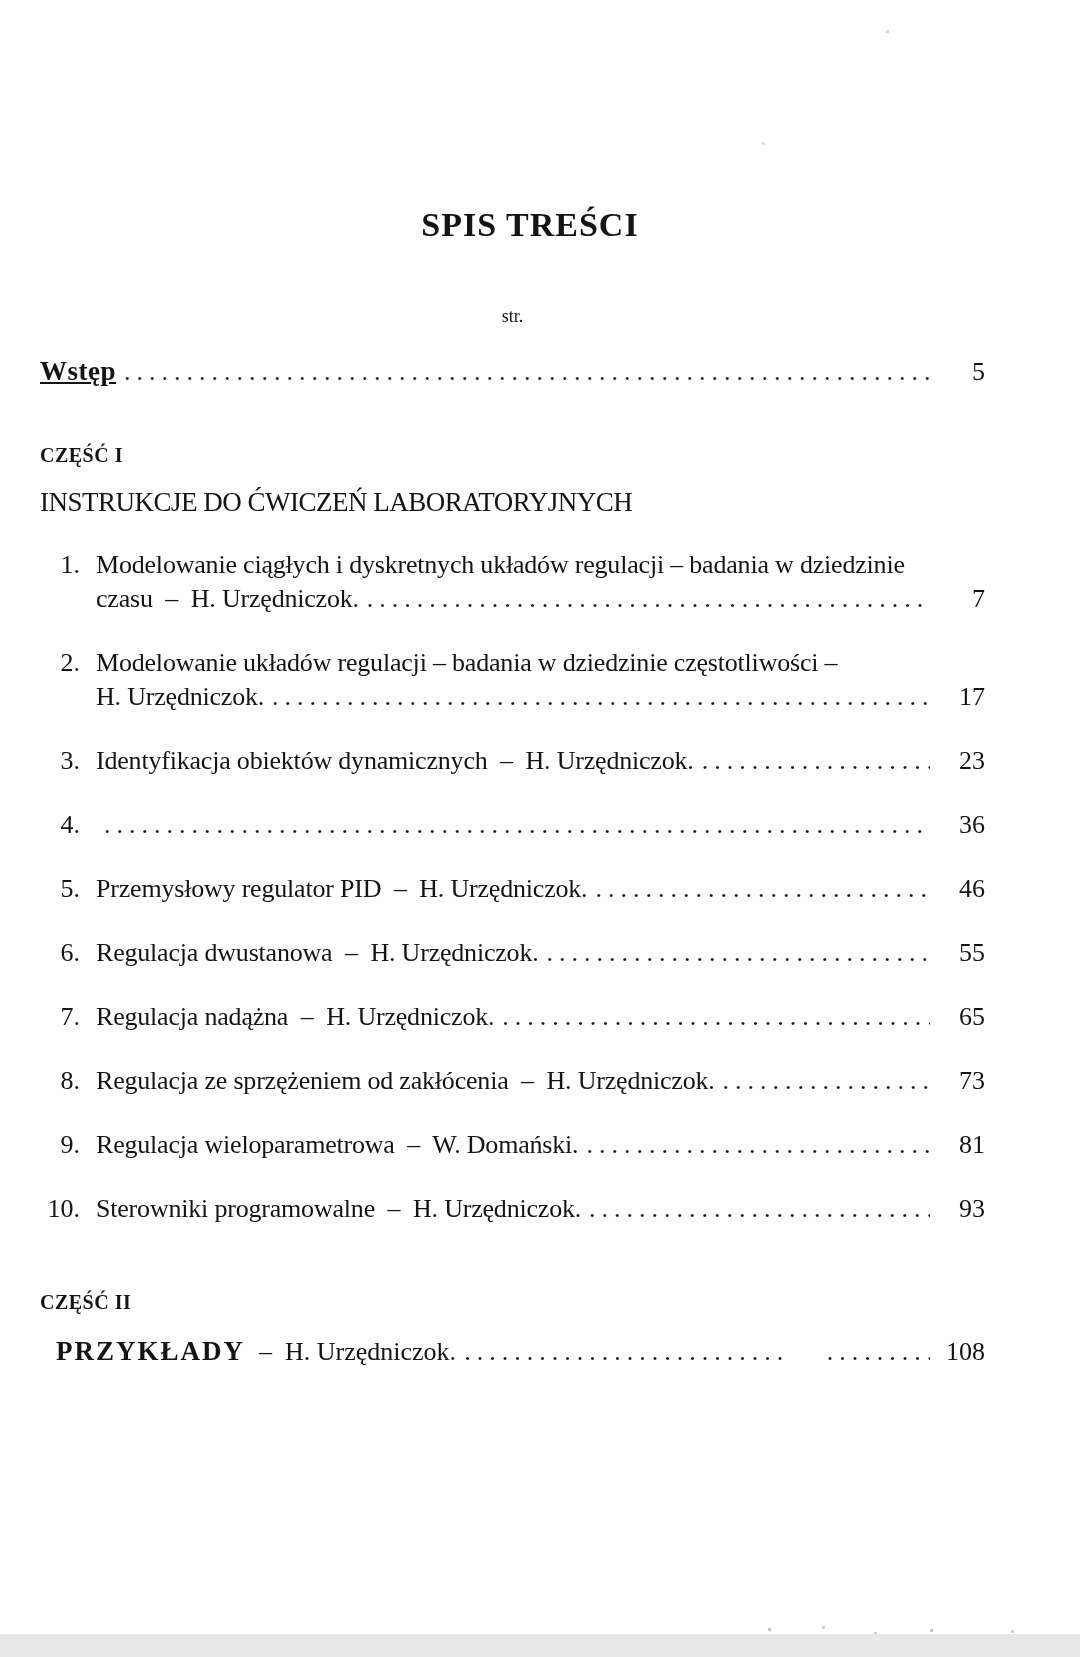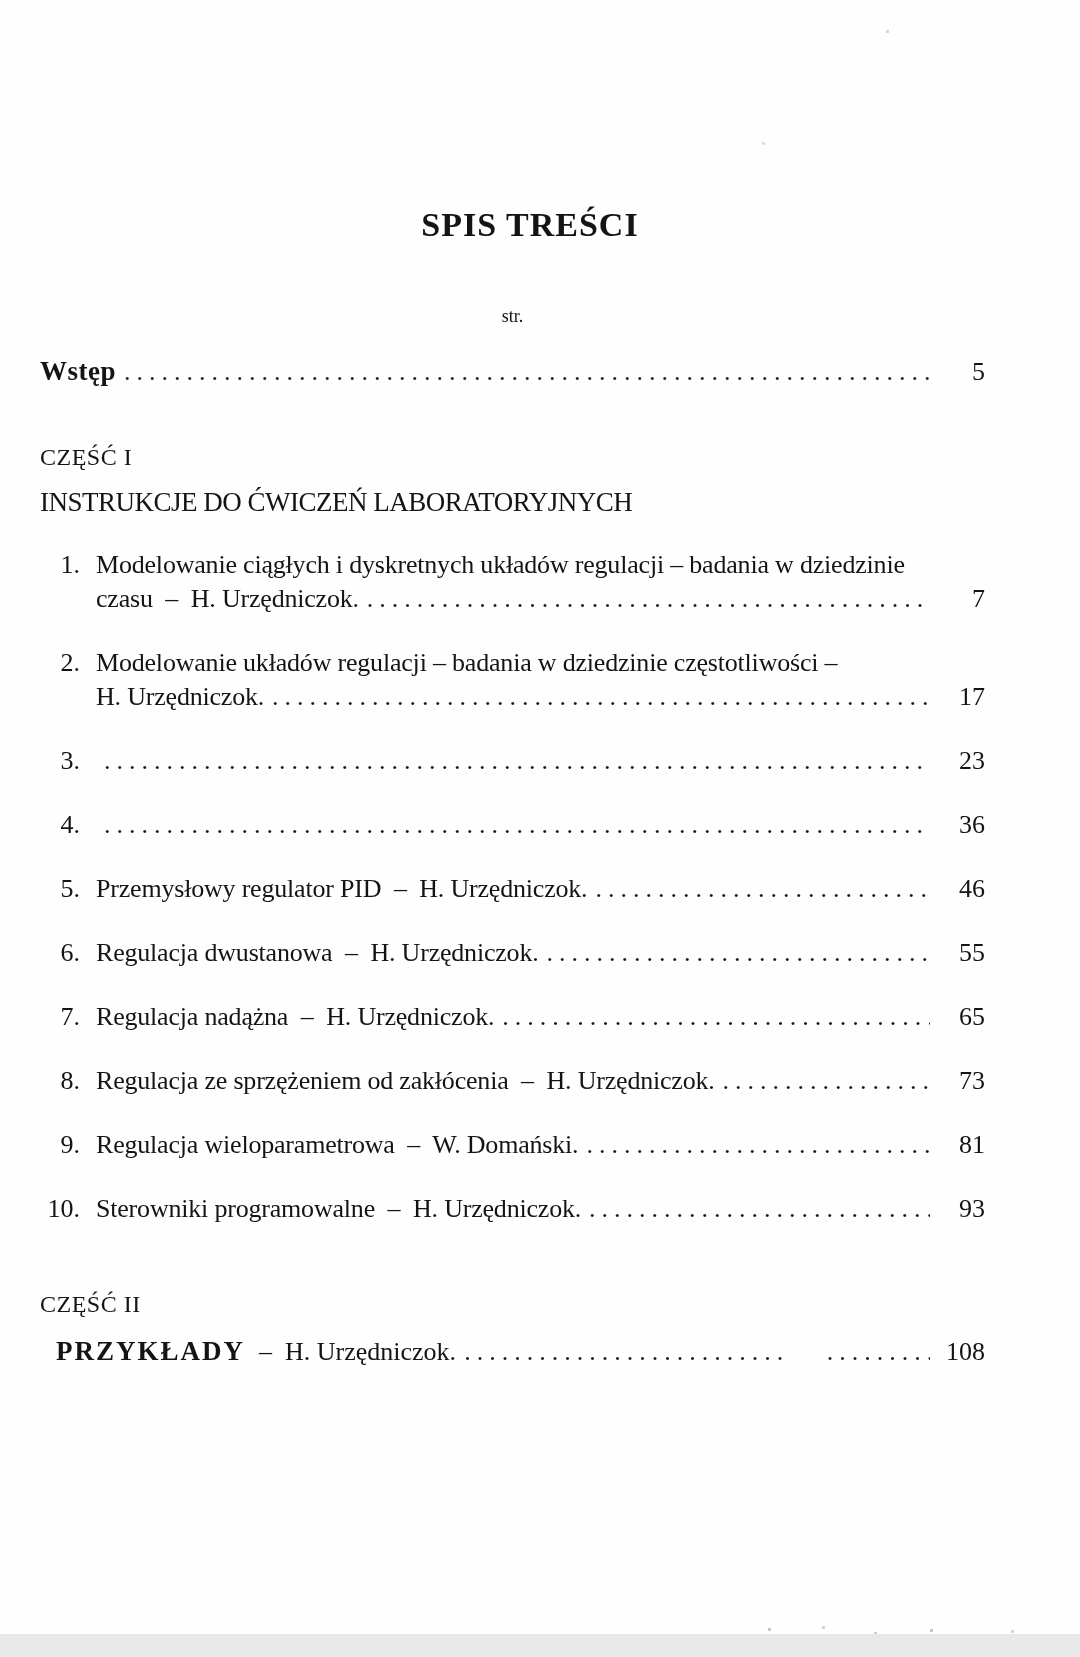--- a/index.html
+++ b/index.html
@@ -31,24 +31,24 @@
   .text { flex:none; letter-spacing:-0.2px; white-space:pre; }
   .leader {
     flex:1 1 auto; min-width:0;
     overflow:hidden; white-space:nowrap;
     font-size:26px; letter-spacing:6px;
     margin-left:8px;
     color:#181818;
   }
   .pagenum { flex:none; width:55px; text-align:right; font-size:26px; }
   .wstep-row { top:354px; }
-  .wstep-label { flex:none; font-size:27px; font-weight:bold; letter-spacing:0.5px; }
+  .wstep-label { flex:none; font-size:27px; font-weight:bold; letter-spacing:0.5px;text-decoration:underline; }
   .part-heading {
     position:absolute; left:40px; margin:0;
-    font-size:24px; font-weight:normal; letter-spacing:0.5px;
+    font-size:20px; font-weight:bold; letter-spacing:0.5px;
     white-space:nowrap;
   }
   .part1-heading { top:444px; }
   .sub-heading {
     position:absolute; left:40px; top:487px;
     font-size:27px; letter-spacing:-0.5px; white-space:nowrap;
   }
   .items { position:absolute; left:40px; top:548px; width:945px; }
   .item { margin-bottom:30px; }
   .part2-heading { top:1291px; }
@@ -111,20 +111,21 @@
         <span class="num"></span>
         <span class="text">H. Urzędniczok.</span>
         <span class="leader">................................................................................................................................................................</span>
         <span class="pagenum">17</span>
       </div>
     </div>
 
     <div class="item">
       <div class="line">
         <span class="num">3.</span>
+        <span class="text">Identyfikacja obiektów dynamicznych &nbsp;–&nbsp; H. Urzędniczok.</span>
         <span class="leader">................................................................................................................................................................</span>
         <span class="pagenum">23</span>
       </div>
     </div>
 
     <div class="item">
       <div class="line">
         <span class="num">4.</span>
         <span class="leader">................................................................................................................................................................</span>
         <span class="pagenum">36</span>

